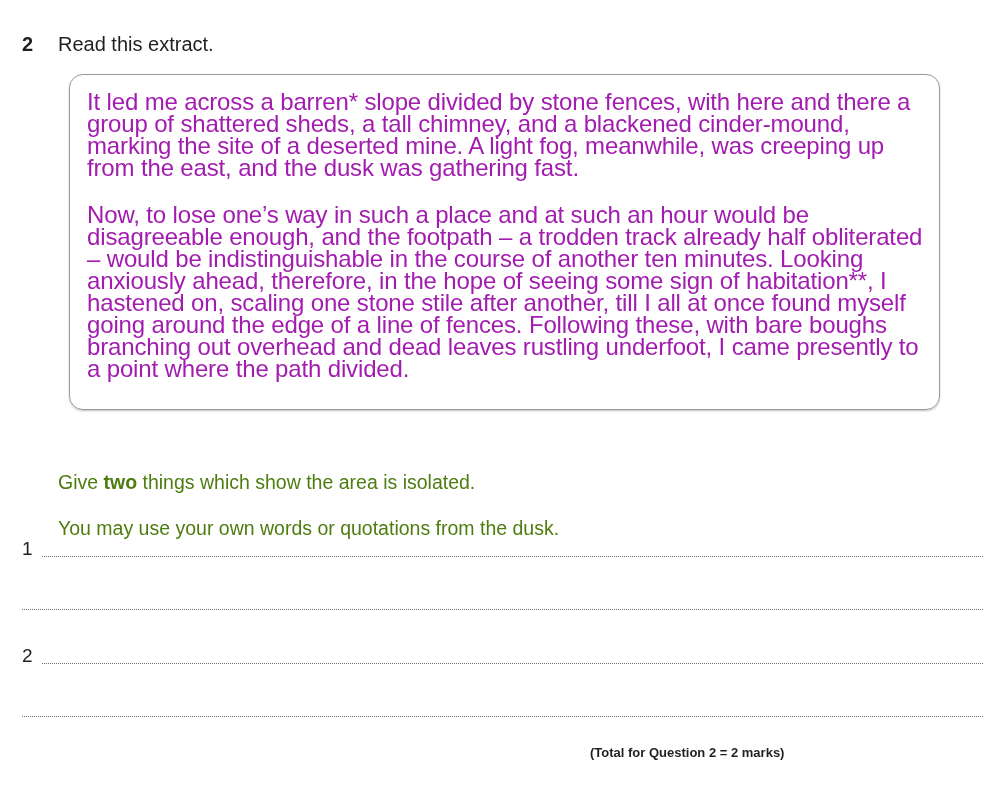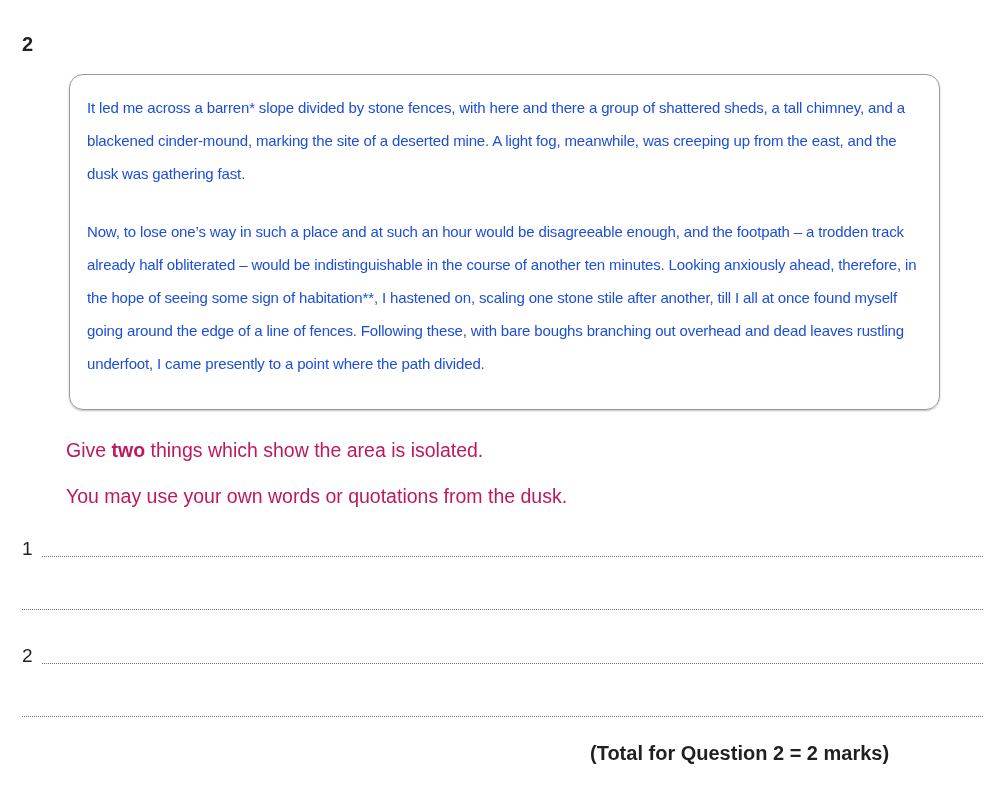--- a/index.html
+++ b/index.html
@@ -36,34 +36,35 @@
       width: 871px;
       height: 336px;
       box-sizing: border-box;
       border: 1.5px solid #9a9a9a;
       border-radius: 14px;
       box-shadow: 0 1px 2px rgba(0,0,0,0.25);
       padding: 16px 16px 0 17px;
     }
     .extract-para {
       margin: 0;
-      font-size: 15px;
-      line-height: 33px;
+      font-size: 24px;
+      line-height: 22px;
       letter-spacing: -0.15px;
-      color: #1d4ed8;
+      color: #a21caf;
     }
     .extract-para + .extract-para {
       margin-top: 25px;
     }
     .instruction {
       position: absolute;
-      left: 66px;
+      left: 58px;
       font-size: 19.5px;
       line-height: 26px;
-      color: #be185d;
+      color: #4d7c0f;
+      margin-top: 32px;
     }
     .instruction b { font-weight: bold; }
     .answer-row {
       position: absolute;
       left: 22px;
       right: 17px;
       display: flex;
       align-items: flex-end;
       height: 24px;
     }
@@ -76,31 +77,32 @@
     .dotted-line {
       flex: 1 1 auto;
       border-bottom: 1.5px dotted #6d6d6d;
       height: 0;
       margin-bottom: 2px;
     }
     .total {
       position: absolute;
       top: 740px;
       left: 590px;
-      font-size: 20px;
+      font-size: 13px;
       font-weight: bold;
       line-height: 26px;
       color: #231f20;
     }
   </style>
 </head>
 <body>
 
 <div class="q-header">
   <span class="q-number">2</span>
+  <span class="q-prompt">Read this extract.</span>
 </div>
 
 <div class="extract-box">
   <p class="extract-para">It led me across a barren* slope divided by stone fences, with here and there a group of shattered sheds, a tall chimney, and a blackened cinder-mound, marking the site of a deserted mine. A light fog, meanwhile, was creeping up from the east, and the dusk was gathering fast.</p>
   <p class="extract-para">Now, to lose one’s way in such a place and at such an hour would be disagreeable enough, and the footpath – a trodden track already half obliterated – would be indistinguishable in the course of another ten minutes. Looking anxiously ahead, therefore, in the hope of seeing some sign of habitation**, I hastened on, scaling one stone stile after another, till I all at once found myself going around the edge of a line of fences. Following these, with bare boughs branching out overhead and dead leaves rustling underfoot, I came presently to a point where the path divided.</p>
 </div>
 
 <div class="instruction" style="top:437px;"><span>Give </span><b>two</b><span> things which show the area is isolated.</span></div>
 
 <div class="instruction" style="top:483px;">You may use your own words or quotations from the dusk.</div>

